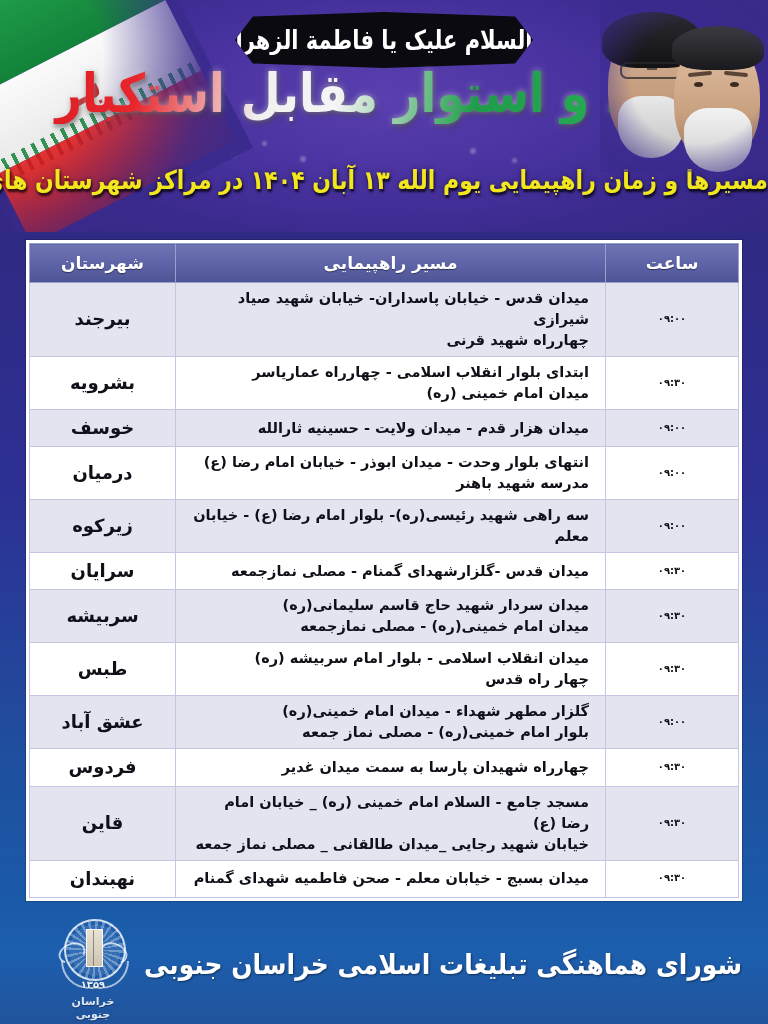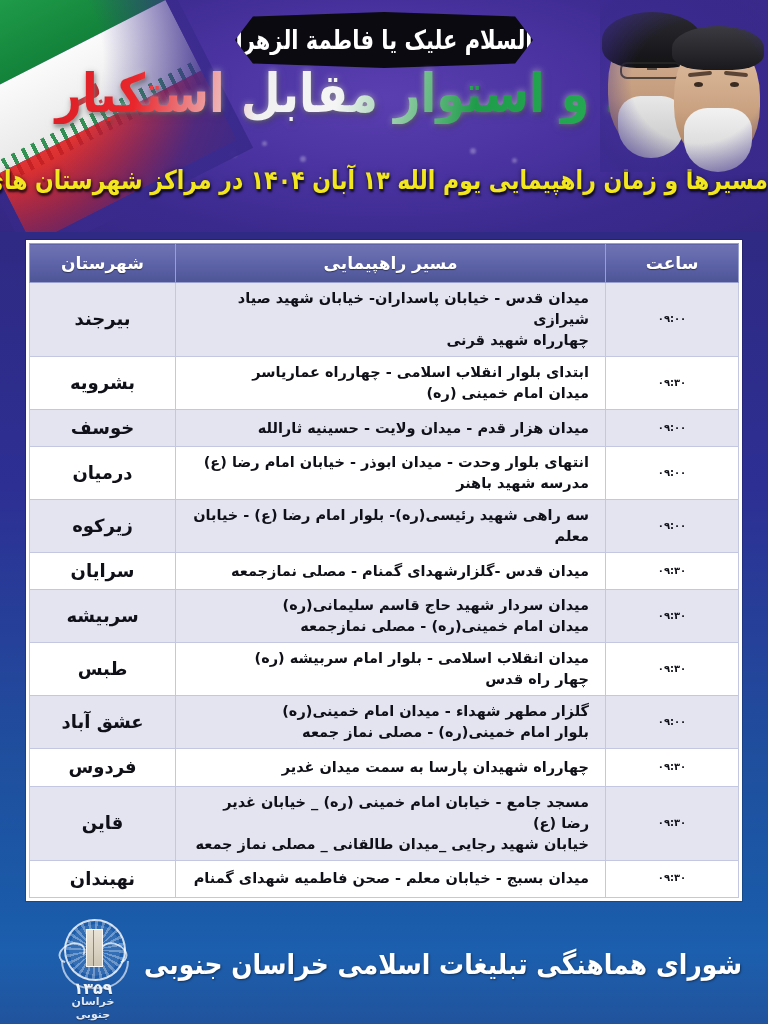--- a/index.html
+++ b/index.html
@@ -155,21 +155,21 @@
   .ew-l{left:0;transform:rotate(-22deg);}
   .ew-r{right:0;transform:rotate(22deg);}
   .emblem-arc{
     position:absolute;left:3px;top:44px;width:64px;height:26px;
     border:2px solid rgba(255,255,255,.62);border-top:none;border-radius:0 0 32px 32px;
   }
   .emblem-year,.emblem-prov{
     position:absolute;width:70px;text-align:center;color:#eef3fb;font-weight:bold;
     font-family:"DejaVu Sans",sans-serif;text-shadow:0 1px 1px rgba(0,0,0,.4);
   }
-  .emblem-year{top:62px;font-size:16px;letter-spacing:1px;}
+  .emblem-year{top:62px;font-size:10px;letter-spacing:1px;}
   .emblem-prov{top:78px;font-size:11px;opacity:.92;}
 </style>
 </head>
 <body>
 
 <div class="poster">
 
   <div class="header">
 
     <div class="hdr-sparkle" style="left:230px;top:150px;width:7px;height:7px;"></div>
@@ -295,21 +295,21 @@
             <tr>
               <td class="time">۰۹:۳۰</td>
               <td class="route">
                 <span class="route-line">چهارراه شهیدان پارسا به سمت میدان غدیر</span>
               </td>
               <td class="city">فردوس</td>
             </tr>
             <tr>
               <td class="time">۰۹:۳۰</td>
               <td class="route">
-                <span class="route-line">مسجد جامع - خیابان امام خمینی (ره) _ خیابان غدیر رضا (ع)</span>
+                <span class="route-line">مسجد جامع - السلام امام خمینی (ره) _ خیابان امام رضا (ع)</span>
                 <span class="route-line">خیابان شهید رجایی _میدان طالقانی _  مصلی نماز جمعه</span>
               </td>
               <td class="city">قاین</td>
             </tr>
             <tr>
               <td class="time">۰۹:۳۰</td>
               <td class="route">
                 <span class="route-line">میدان بسبج - خیابان معلم - صحن فاطمیه شهدای گمنام</span>
               </td>
               <td class="city">نهبندان</td>

